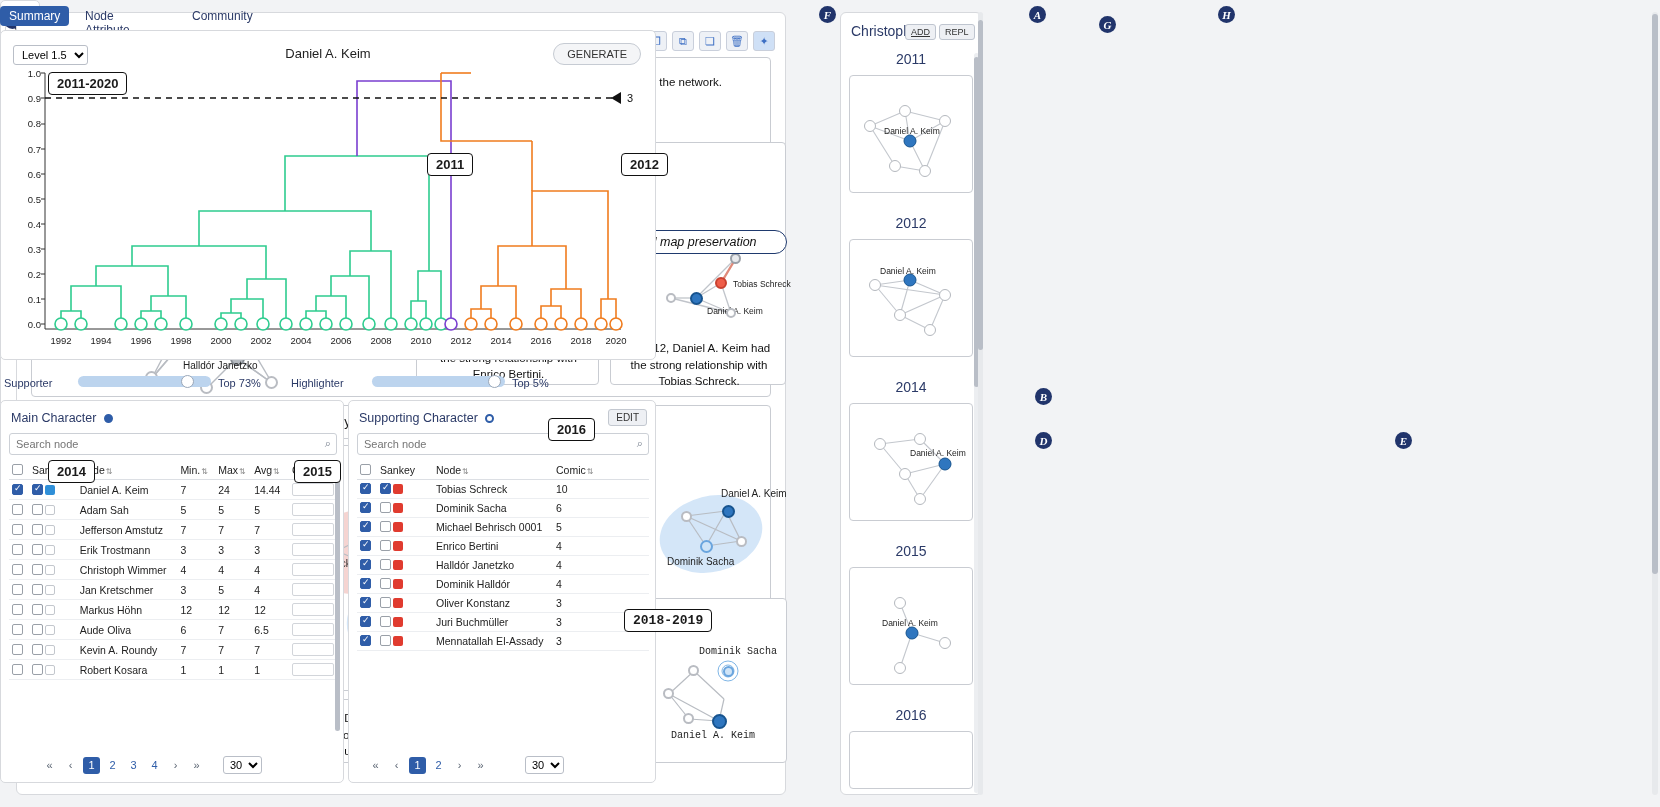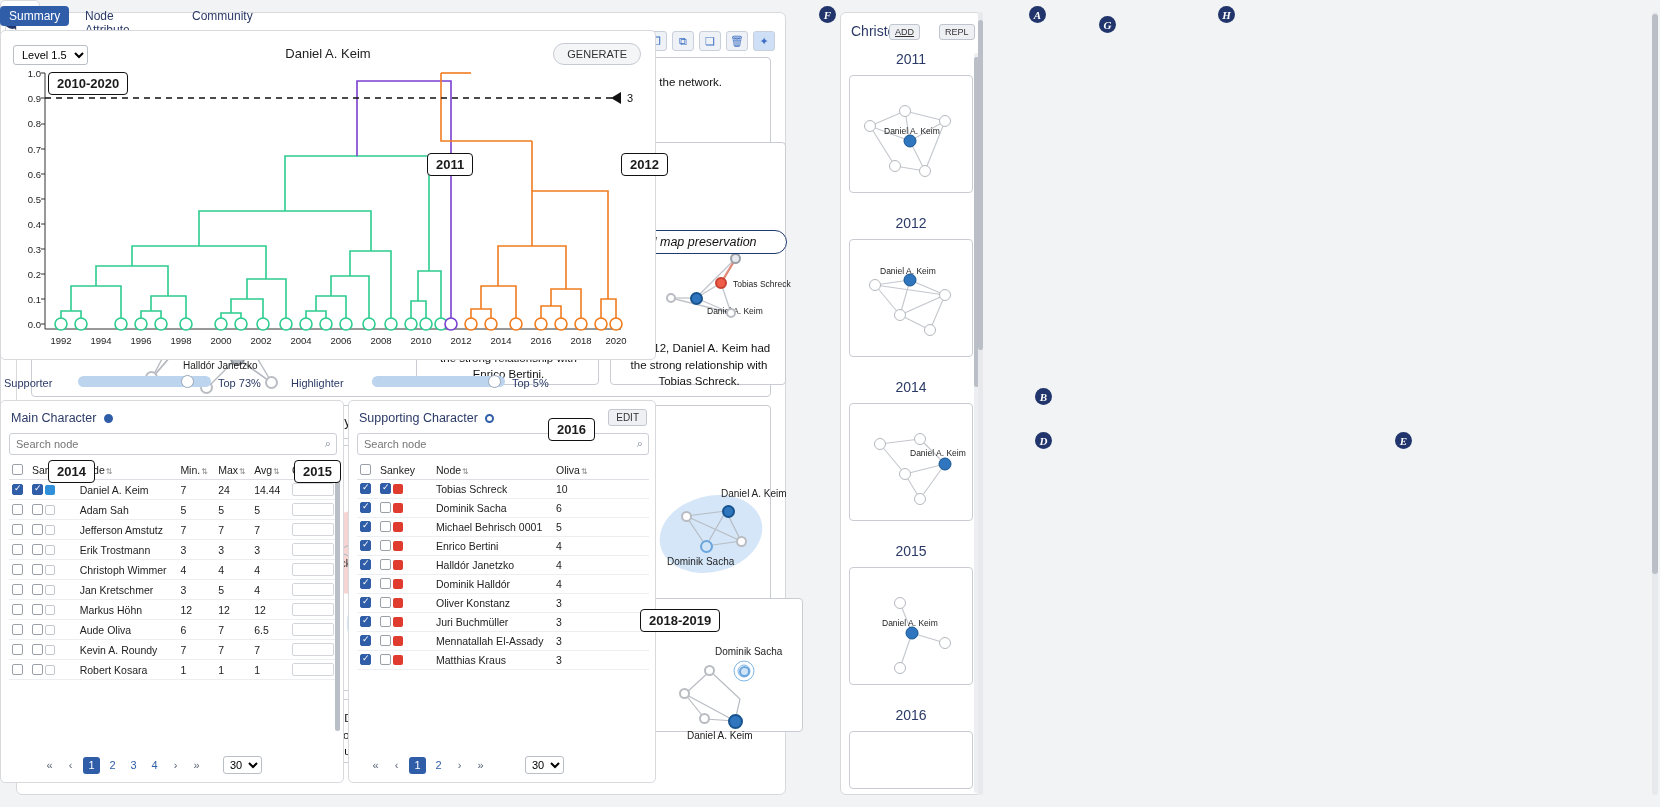--- a/index.html
+++ b/index.html
@@ -303,21 +303,21 @@
       <div class="tb-btn">⇪</div>
       <div class="tb-btn">⟲</div>
       <div class="tb-btn">❐</div>
       <div class="tb-btn">⧉</div>
       <div class="tb-btn">❏</div>
       <div class="tb-btn">🗑</div>
       <div class="tb-btn active">✦</div>
     </div>
 
     <div class="cell" style="left:14px; top:44px; width:740px; height:340px;">
-      <div class="yeartag" style="left:16px; top:14px;">2010-2020</div>
+      <div class="yeartag" style="left:16px; top:14px;">2011-2020</div>
 
       <div class="caption" style="left:355px; top:16px; width:370px;">
         <div>Before and after 2012, Daniel A. Keim had expanded the network.</div>
         <div>Most of the relationships were preserved.</div>
         <div>He had strengthened the relationship(s) with</div>
         <div style="font-weight:bold">Tobias Schreck and Dominik Sacha.</div>
       </div>
 
       <svg class="nl" style="left:0; top:0;" width="370" height="340">
         <g stroke="#b8bcc2" stroke-width="1.4" fill="none">
@@ -561,21 +561,21 @@
       <div class="node blue" style="left:186px; top:99px; width:13px; height:13px;"></div>
       <div class="nlabel" style="left:185px; top:82px;">Daniel A. Keim</div>
       <div class="node lblue" style="left:164px; top:134px; width:13px; height:13px;"></div>
       <div class="nlabel" style="left:131px; top:150px;">Dominik Sacha</div>
       <div class="node" style="left:45px; top:70px; width:11px; height:11px;"></div>
       <div class="node" style="left:85px; top:65px; width:11px; height:11px;"></div>
       <div class="node" style="left:145px; top:105px; width:11px; height:11px;"></div>
       <div class="node" style="left:200px; top:130px; width:11px; height:11px;"></div>
     </div>
 
-    <div class="cell" style="left:612px; top:585px; width:174px; height:134px;">
+    <div class="cell" style="left:596px; top:585px; width:174px; height:165px;font-family:Liberation Mono, monospace;">
       <div class="yeartag" style="left:10px; top:10px;">2018-2019</div>
       <svg style="position:absolute; left:0; top:0;" width="174" height="165">
         <g stroke="#b8bcc2" stroke-width="1.2" fill="none">
           <path d="M80,72 L55,95"></path>
             <path d="M80,72 L110,100"></path>
           <path d="M55,95 L105,122"></path>
             <path d="M110,100 L105,122"></path>
           <path d="M55,95 L75,120"></path>
             <path d="M75,120 L105,122"></path>
         </g>
@@ -646,21 +646,21 @@
     </div>
     <div class="ft-item">
       <div class="gl">❄</div>
       <div class="lb">cluster</div>
     </div>
   </div>
 
   <div class="panel" id="timeline">
     <div id="tl-head">
       <div id="tl-title">Christoph</div>
-      <div class="tl-btn" style="left:48px;text-decoration:underline;">ADD</div>
+      <div class="tl-btn" style="left:64px;text-decoration:underline;">ADD</div>
       <div class="tl-btn" style="left:98px;">REPL</div>
     </div>
 
     <div class="tl-year" style="top:38px;">2011</div>
     <div class="tl-card" style="top:62px; height:118px;">
       <svg width="124" height="118">
         <g stroke="#c3c7cd" stroke-width="1.1" fill="none">
           <path d="M20,50 L55,35"></path>
             <path d="M20,50 L60,65"></path>
             <path d="M55,35 L60,65"></path>
@@ -1070,21 +1070,21 @@
         <div class="mag">⌕</div>
       </div>
 
       <div style="position:absolute; left:8px; top:60px; width:292px; height:290px; overflow:hidden;">
         <table class="grid">
           <thead>
             <tr>
               <th style="width:20px;"><span class="cb"></span></th>
               <th style="width:56px;"><span>Sankey</span></th>
               <th style="width:120px;"><span>Node</span><span class="sortarrow">⇅</span></th>
-              <th><span>Oliva</span><span class="sortarrow">⇅</span></th>
+              <th><span>Comic</span><span class="sortarrow">⇅</span></th>
             </tr>
           </thead>
           <tbody>
             <tr>
               <td><span class="cb on"></span></td>
               <td><span class="cb on"></span><span class="swatch sw-red"></span></td>
               <td>Tobias Schreck</td>
               <td>10</td>
             </tr>
             <tr>
@@ -1126,26 +1126,20 @@
             <tr>
               <td><span class="cb on"></span></td>
               <td><span class="cb"></span><span class="swatch sw-red"></span></td>
               <td>Juri Buchmüller</td>
               <td>3</td>
             </tr>
             <tr>
               <td><span class="cb on"></span></td>
               <td><span class="cb"></span><span class="swatch sw-red"></span></td>
               <td>Mennatallah El-Assady</td>
-              <td>3</td>
-            </tr>
-            <tr>
-              <td><span class="cb on"></span></td>
-              <td><span class="cb"></span><span class="swatch sw-red"></span></td>
-              <td>Matthias Kraus</td>
               <td>3</td>
             </tr>
           </tbody>
         </table>
       </div>
 
       <div class="pager" style="left:18px; top:355px;">
         <div class="pg arrow">«</div>
         <div class="pg arrow">‹</div>
         <div class="pg active">1</div>

